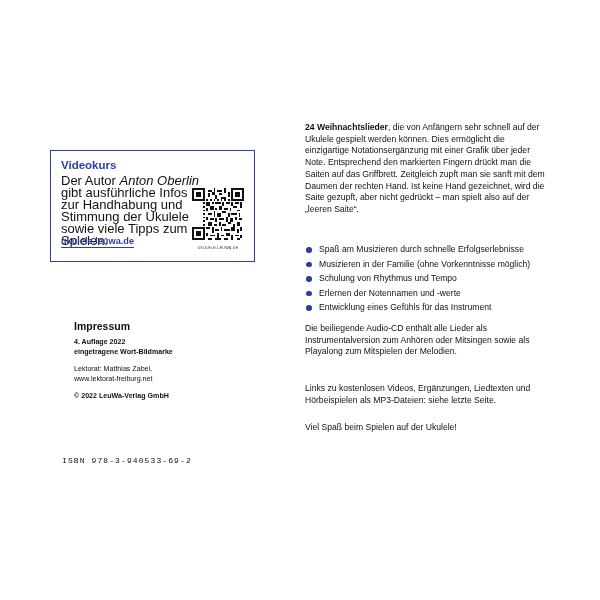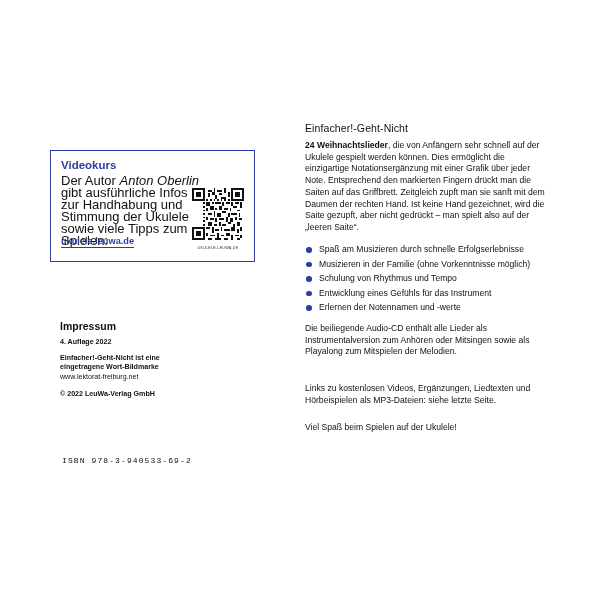--- a/index.html
+++ b/index.html
@@ -69,21 +69,21 @@
   .qr-caption {
     font-size: 3.6px;
     letter-spacing: 0.3px;
     color: #333;
     margin-top: 1.5px;
   }
 
   
   .impressum {
     position: absolute;
-    left: 60px;
+    left: 74px;
     top: 320px;
     width: 200px;
   }
   .imp-title {
     font-size: 10.5px;
     font-weight: bold;
     color: #111;
     margin: 0 0 6px 0;
   }
   .imp-line {
@@ -287,40 +287,39 @@
           <rect x="25" y="28" width="2" height="1"></rect>
         </g>
       </svg>
       <div class="qr-caption">UKULELE.LEUWA.DE</div>
     </div>
   </div>
 
   <div class="impressum">
     <div class="imp-title">Impressum</div>
     <div class="imp-line imp-bold">4. Auflage 2022</div>
-    <div class="imp-line imp-bold imp-gap-sm">Einfacher!-Geht-Nicht ist eine</div>
     <div class="imp-line imp-bold">eingetragene Wort-Bildmarke</div>
+    <div class="imp-line imp-gap-md">Lektorat: Matthias Zabel,</div>
     <div class="imp-line">www.lektorat-freiburg.net</div>
     <div class="imp-line imp-bold imp-gap-md">© 2022 LeuWa-Verlag GmbH</div>
   </div>
 
   <div class="isbn">ISBN 978-3-940533-69-2</div>
 
   <div class="right-col">
-    <div class="headline">Einfacher!-Geht-Nicht</div>
     <div class="intro">
       <b>24 Weihnachtslieder</b><span>, die von Anfängern sehr schnell auf der Ukulele gespielt werden können. Dies ermöglicht die einzigartige Notationsergänzung mit einer Grafik über jeder Note. Entsprechend den markierten Fingern drückt man die Saiten auf das Griffbrett. Zeitgleich zupft man sie sanft mit dem Daumen der rechten Hand. Ist keine Hand gezeichnet, wird die Saite gezupft, aber nicht gedrückt – man spielt also auf der „leeren Saite“.</span>
     </div>
   </div>
 
   <ul class="bullets">
     <li>Spaß am Musizieren durch schnelle Erfolgserlebnisse</li>
     <li>Musizieren in der Familie (ohne Vorkenntnisse möglich)</li>
     <li>Schulung von Rhythmus und Tempo</li>
+    <li>Erlernen der Notennamen und -werte</li>
     <li>Entwicklung eines Gefühls für das Instrument</li>
-    <li>Erlernen der Notennamen und -werte</li>
   </ul>
 
   <div class="para para-1">Die beiliegende Audio-CD enthält alle Lieder als Instrumentalversion zum Anhören oder Mitsingen sowie als Playalong zum Mitspielen der Melodien.</div>
   <div class="para para-2">Links zu kostenlosen Videos, Ergänzungen, Liedtexten und Hörbeispielen als MP3-Dateien: siehe letzte Seite.</div>
   <div class="para para-3">Viel Spaß beim Spielen auf der Ukulele!</div>
 
 </div>
 
 </body></html>

